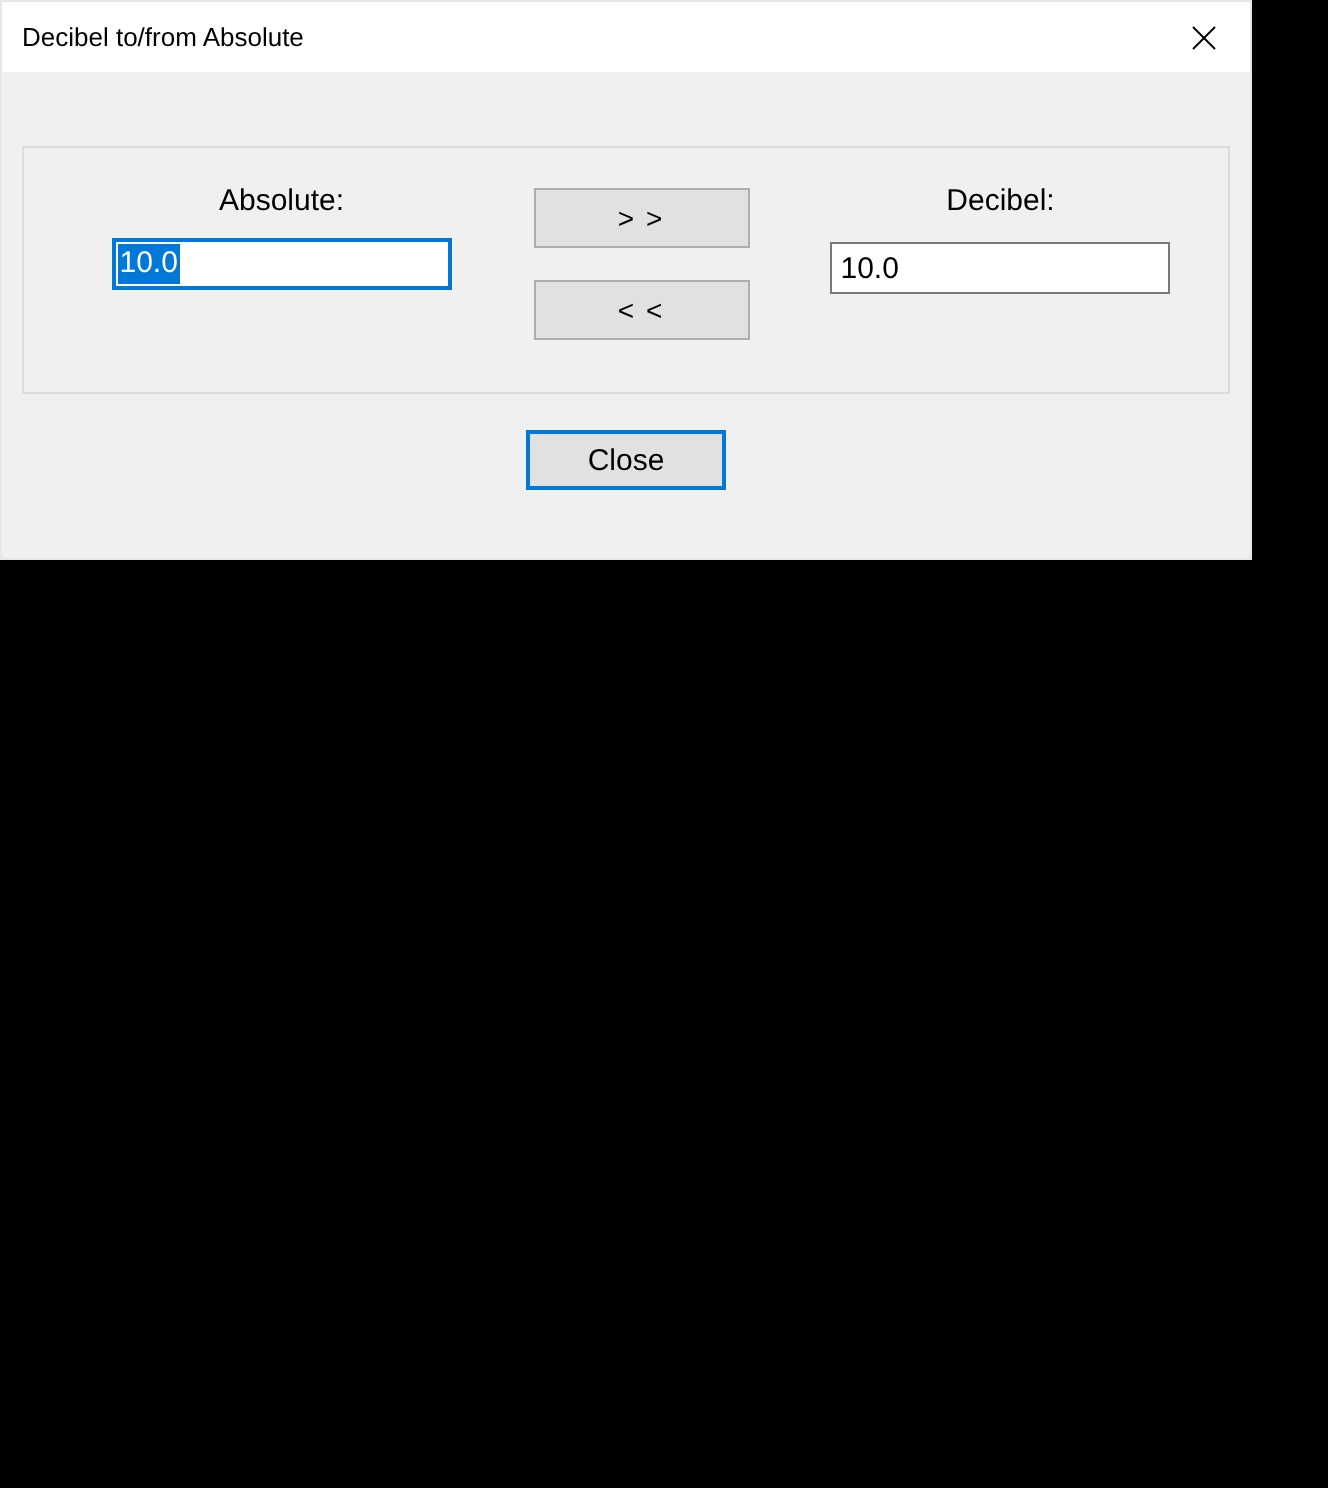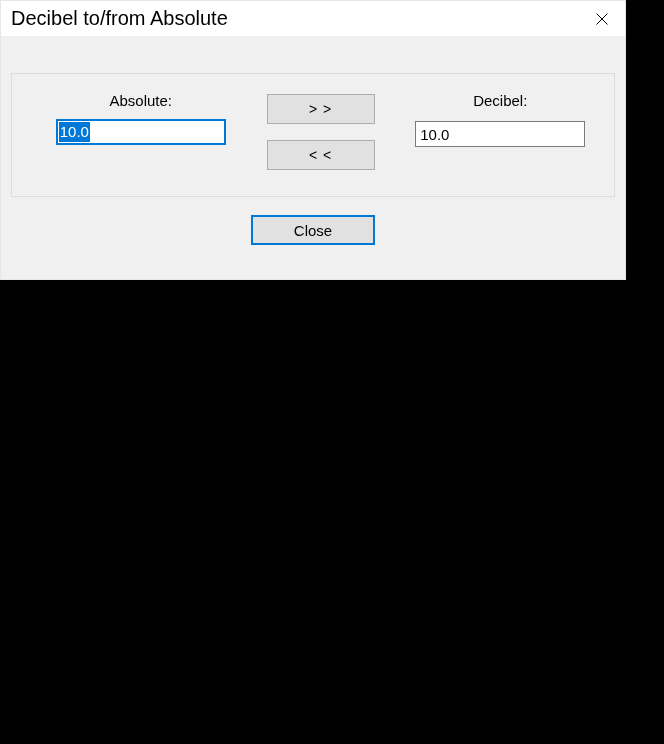--- a/index.html
+++ b/index.html
@@ -21,21 +21,21 @@
   .titlebar {
     height: 36px;
     background: #fff;
     display: flex;
     align-items: center;
     justify-content: space-between;
     padding-left: 10px;
     border-bottom: 1px solid #f0f0f0;
   }
   .titlebar .title {
-    font-size: 20px;
+    font-size: 13px;
     color: #000;
   }
   .close-btn {
     width: 46px; height: 36px;
     display: flex; align-items: center; justify-content: center;
     cursor: pointer;
   }
   .close-btn svg { width: 12px; height: 12px; }
 
   .content {
@@ -90,21 +90,21 @@
     justify-content: center;
     letter-spacing: 1px;
   }
 
   .footer {
     display: flex;
     justify-content: center;
     margin-top: 18px;
   }
   .close-action {
-    width: 124px;
+    width: 100px;
     height: 30px;
     background: #e1e1e1;
     border: 2px solid #0078d7;
     cursor: pointer;
     font-family: inherit;
     font-size: 15px;
     display: flex; align-items: center; justify-content: center;
   }
 
   

